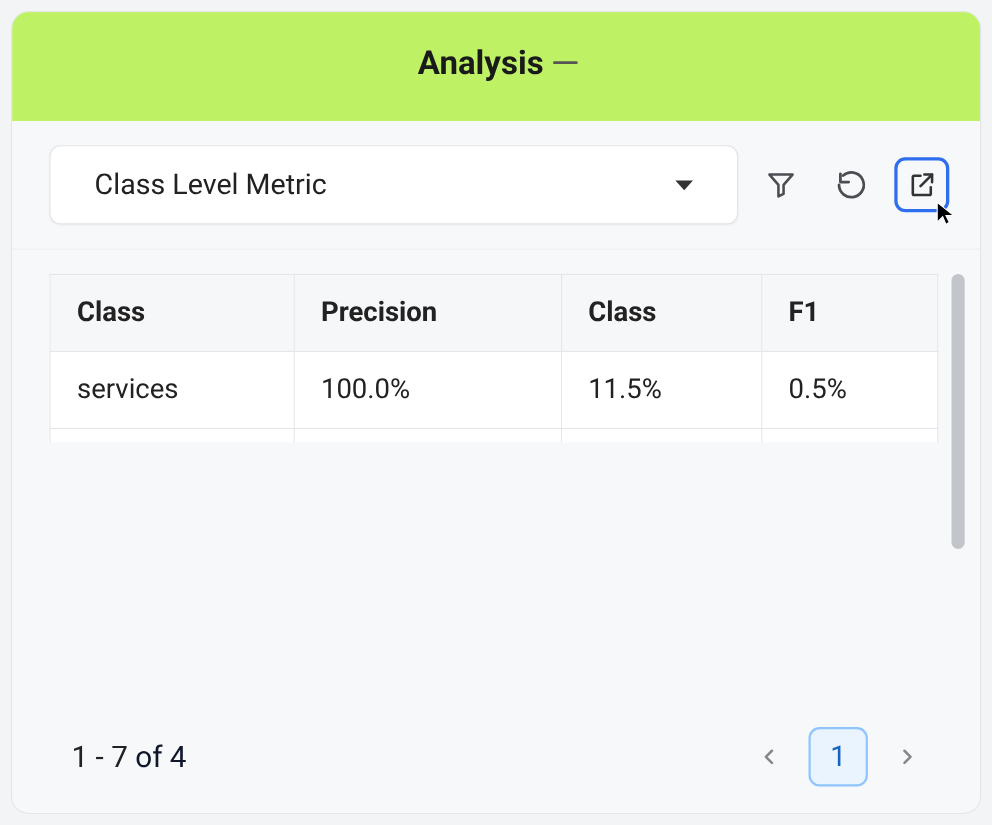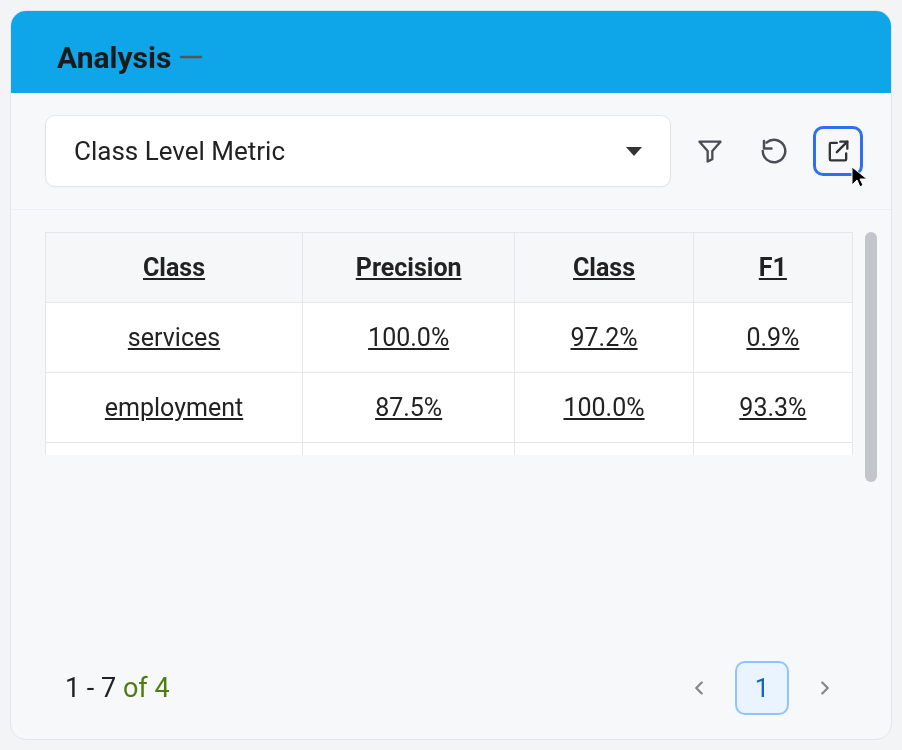--- a/index.html
+++ b/index.html
@@ -15,25 +15,25 @@
     width: 100%;
     height: 100%;
     background: #f7f8fa;
     border: 1px solid #e3e5e9;
     border-radius: 16px;
     overflow: hidden;
     display: flex;
     flex-direction: column;
   }
   .panel-header {
-    background: #0ea5e9;
-    padding: 26px 34px 16px 46px;
-    display: flex;
-    align-items: center;
-    justify-content: flex-start;
+    background: #bef264;
+    padding: 26px 34px 33px 46px;
+    display: flex;
+    align-items: center;
+    justify-content: center;
   }
   .panel-title {
     font-size: 30px;
     font-weight: 700;
     color: #1a1a1a;
   }
   .collapse-btn {
     width: 40px;
     height: 40px;
     display: flex;
@@ -53,21 +53,21 @@
   }
   .select {
     flex: 1;
     background: #fff;
     border: 1px solid #e2e4e8;
     border-radius: 10px;
     height: 72px;
     display: flex;
     align-items: center;
     justify-content: space-between;
-    padding: 0 28px;
+    padding: 0 40px;
     cursor: pointer;
     box-shadow: 0 1px 2px rgba(0,0,0,0.03);
   }
   .select-label {
     font-size: 26px;
     color: #222;
   }
   .caret {
     width: 0; height: 0;
     border-left: 8px solid transparent;
@@ -103,44 +103,43 @@
     border-radius: 6px;
   }
   table {
     width: calc(100% - 20px);
     border-collapse: collapse;
     background: #fff;
     font-size: 25px;
   }
   th, td {
     border: 1px solid #e4e6ea;
-    text-align: center;
+    text-align: left;
     padding: 20px 24px;
     color: #222;
-    text-decoration: underline;
   }
   th {
     background: #f6f7f9;
     font-weight: 700;
   }
   tbody tr.stub td {
     height: 12px;
     padding: 0;
     border-bottom: none;
   }
 
   .pager {
     padding: 10px 44px 24px 54px;
     display:flex;
     align-items:center;
     justify-content: space-between;
     font-size: 27px;
     color:#222;
   }
-  .pager .range .ofword { color:#4d7c0f;margin-top:39px; }
+  .pager .range .ofword { color:#0f172a;margin-top:39px; }
   .pager .controls { display:flex; align-items:center; gap:14px; }
   .page-arrow {
     width:44px; height:44px;
     display:flex; align-items:center; justify-content:center;
     color:#888;
     cursor:pointer;
   }
   .page-num {
     width:54px; height:54px;
     border:2px solid #8fc4ff;
@@ -208,28 +207,22 @@
           <th>Class</th>
           <th>Precision</th>
           <th>Class</th>
           <th>F1</th>
         </tr>
       </thead>
       <tbody>
         <tr>
           <td>services</td>
           <td>100.0%</td>
-          <td>97.2%</td>
-          <td>0.9%</td>
-        </tr>
-        <tr>
-          <td>employment</td>
-          <td>87.5%</td>
-          <td>100.0%</td>
-          <td>93.3%</td>
+          <td>11.5%</td>
+          <td>0.5%</td>
         </tr>
         <tr class="stub">
           <td></td>
             <td></td>
             <td></td>
             <td></td>
         </tr>
       </tbody>
     </table>
   </div>

